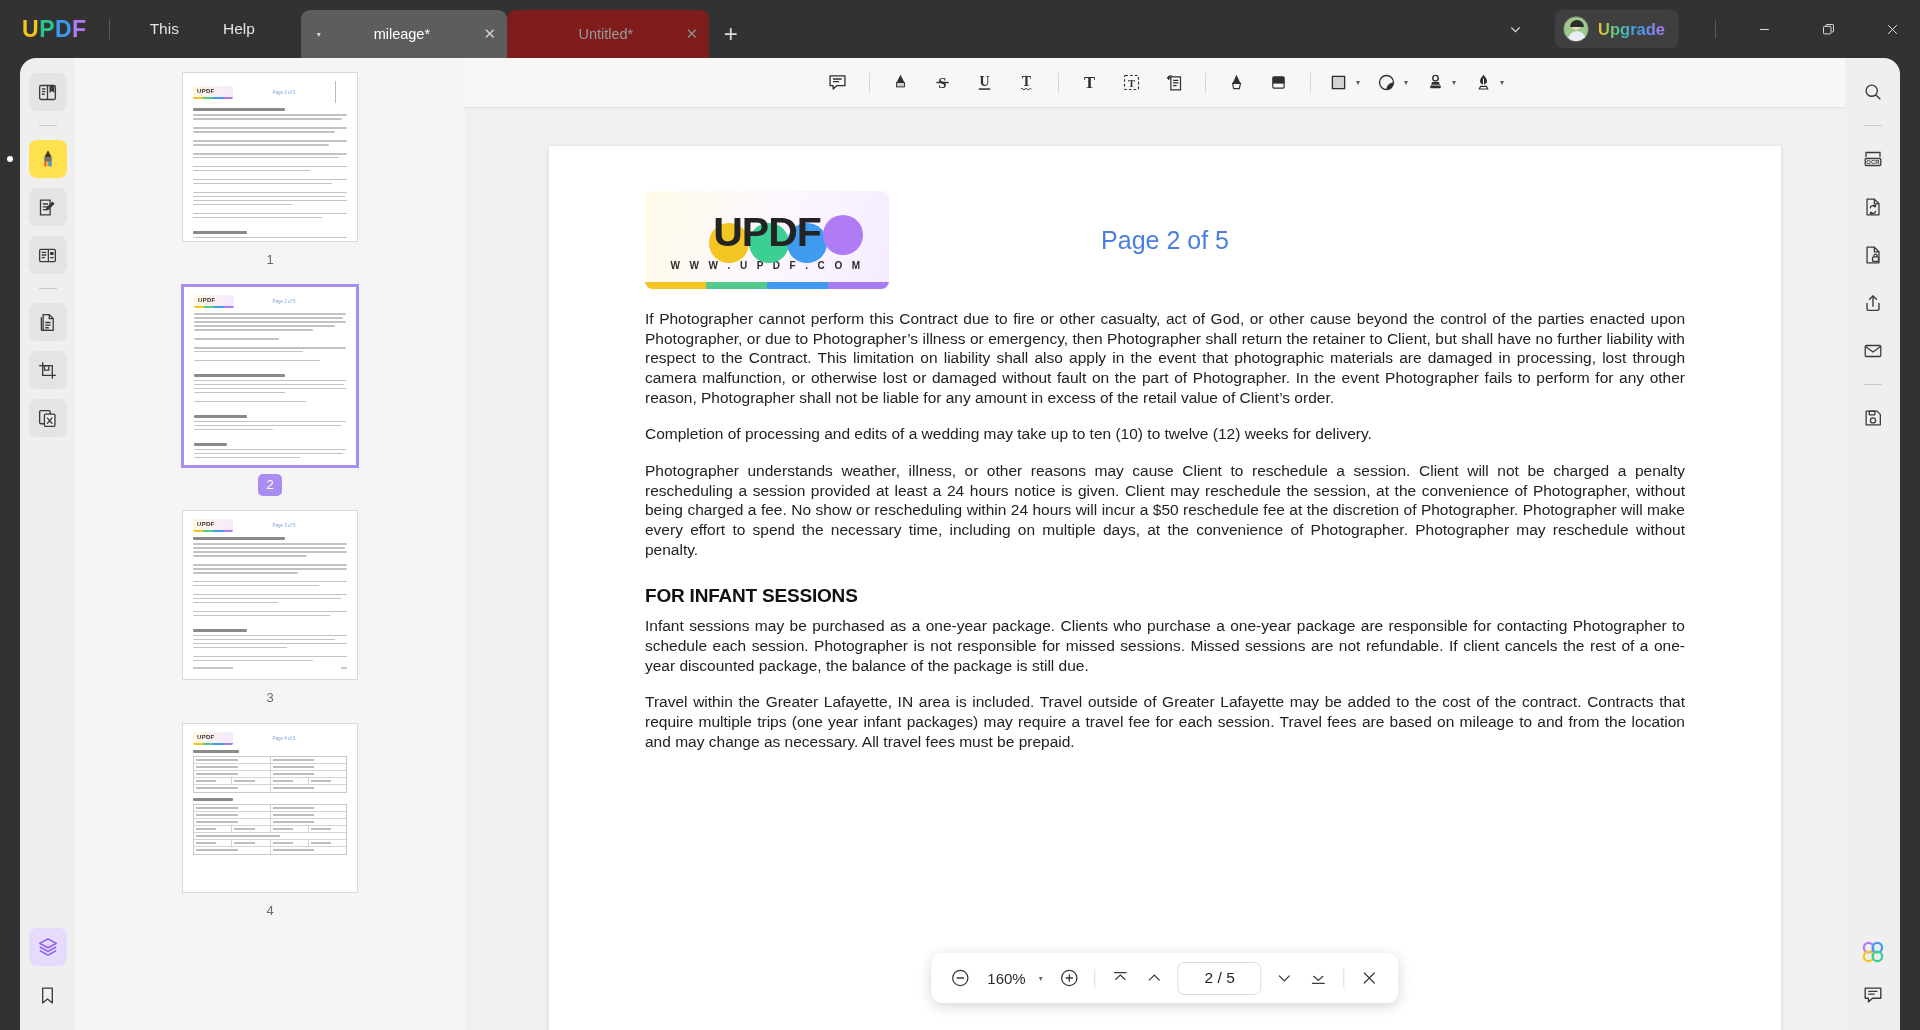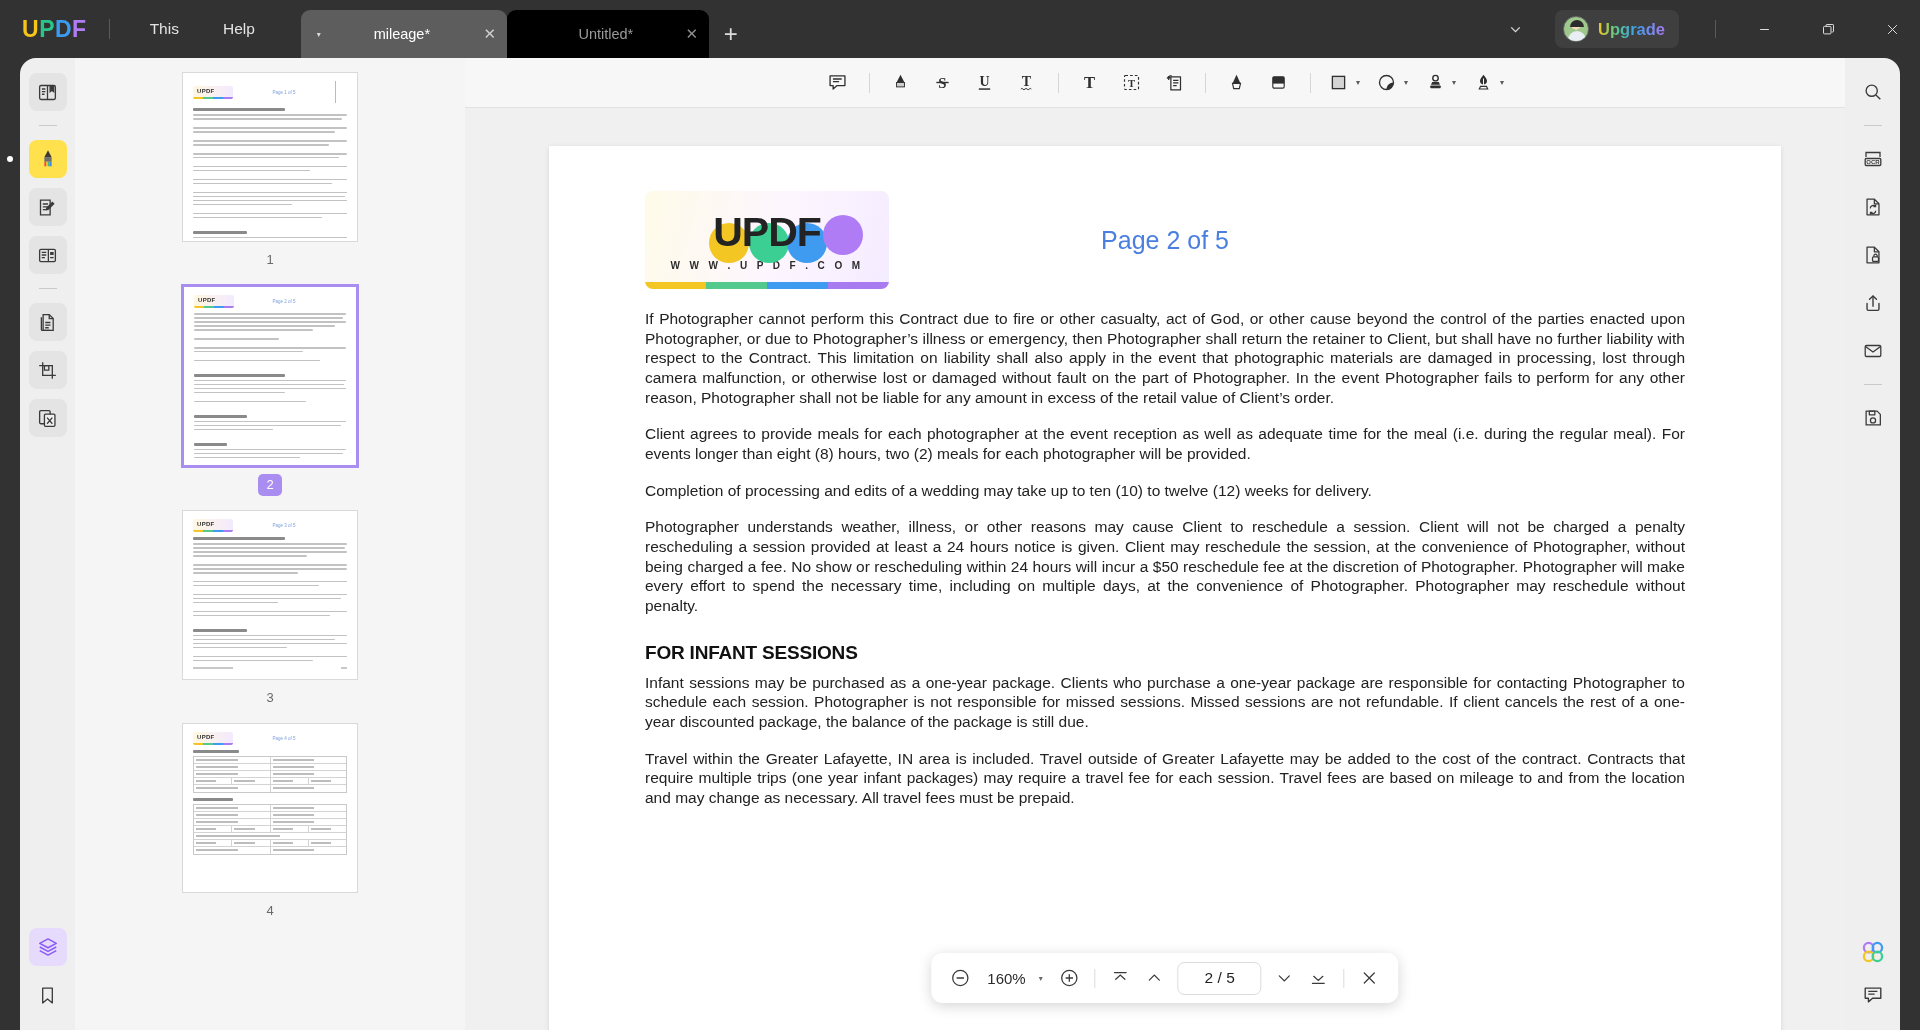--- a/index.html
+++ b/index.html
@@ -27,21 +27,21 @@
     display: flex; align-items: center; padding: 0 22px; color: #e3e3e3;
     font-size: 15.5px; cursor: default; height: 100%;
   }
 
   .tabs { display: flex; align-items: flex-end; height: 58px; margin-left: 24px; }
   .tab {
     position: relative; display: flex; align-items: center; height: 48px;
     border-radius: 9px 9px 0 0; font-size: 14.5px; cursor: default;
   }
   .tab.active { background: #5d5d5d; width: 206px; color: #ffffff; }
-  .tab.inactive { background: #000000; width: 202px; color: #9a9a9a; }
+  .tab.inactive { background: #7f1d1d; width: 202px; color: #9a9a9a; }
   .tab-caret { font-size: 8px; color: #d8d8d8; padding: 0 0 0 16px; width: 30px; }
   .tab-title { flex: 1; text-align: center; overflow: hidden; white-space: nowrap; }
   .tab-close { width: 34px; text-align: center; font-size: 15px; color: #cfcfcf; }
   .tab.inactive .tab-close { color: #8d8d8d; }
   .tab-add {
     display: flex; align-items: center; justify-content: center;
     width: 44px; height: 48px; color: #dcdcdc; font-size: 24px; font-weight: 300;
   }
 
   .tb-right { margin-left: auto; display: flex; align-items: center; padding-right: 6px; gap: 20px; }
@@ -680,21 +680,20 @@
                 <span class="blob" style="width:40px;height:40px;background:#3f9bf0;left:74px;top:14px;"></span>
                 <span class="blob" style="width:40px;height:40px;background:#b07cf5;left:110px;top:6px;"></span>
                 <span class="doc-logo-txt">UPDF</span>
               </div>
               <div class="doc-logo-sub">W W W . U P D F . C O M</div>
             </div>
             <div class="doc-pagettl">Page 2 of 5</div>
           </div>
 
           <p class="doc-p">If Photographer cannot perform this Contract due to fire or other casualty, act of God, or other cause beyond the control of the parties enacted upon Photographer, or due to Photographer’s illness or emergency, then Photographer shall return the retainer to Client, but shall have no further liability with respect to the Contract. This limitation on liability shall also apply in the event that photographic materials are damaged in processing, lost through camera malfunction, or otherwise lost or damaged without fault on the part of Photographer. In the event Photographer fails to perform for any other reason, Photographer shall not be liable for any amount in excess of the retail value of Client’s order.</p>
-          <p class="doc-p">Client agrees to provide meals for each photographer at the event reception as well as adequate time for the meal (i.e. during the regular meal). For events longer than eight (8) hours, two (2) meals for each photographer will be provided.</p>
           <p class="doc-p">Completion of processing and edits of a wedding may take up to ten (10) to twelve (12) weeks for delivery.</p>
           <p class="doc-p">Photographer understands weather, illness, or other reasons may cause Client to reschedule a session. Client will not be charged a penalty rescheduling a session provided at least a 24 hours notice is given. Client may reschedule the session, at the convenience of Photographer, without being charged a fee. No show or rescheduling within 24 hours will incur a $50 reschedule fee at the discretion of Photographer. Photographer will make every effort to spend the necessary time, including on multiple days, at the convenience of Photographer. Photographer may reschedule without penalty.</p>
           <h2 class="doc-h">FOR INFANT SESSIONS</h2>
           <p class="doc-p">Infant sessions may be purchased as a one-year package. Clients who purchase a one-year package are responsible for contacting Photographer to schedule each session. Photographer is not responsible for missed sessions. Missed sessions are not refundable. If client cancels the rest of a one-year discounted package, the balance of the package is still due.</p>
           <p class="doc-p">Travel within the Greater Lafayette, IN area is included. Travel outside of Greater Lafayette may be added to the cost of the contract. Contracts that require multiple trips (one year infant packages) may require a travel fee for each session. Travel fees are based on mileage to and from the location and may change as necessary. All travel fees must be prepaid.</p>
         </div>
       </div>
 
       <div class="pagenav">
         <div class="pn-btn">

